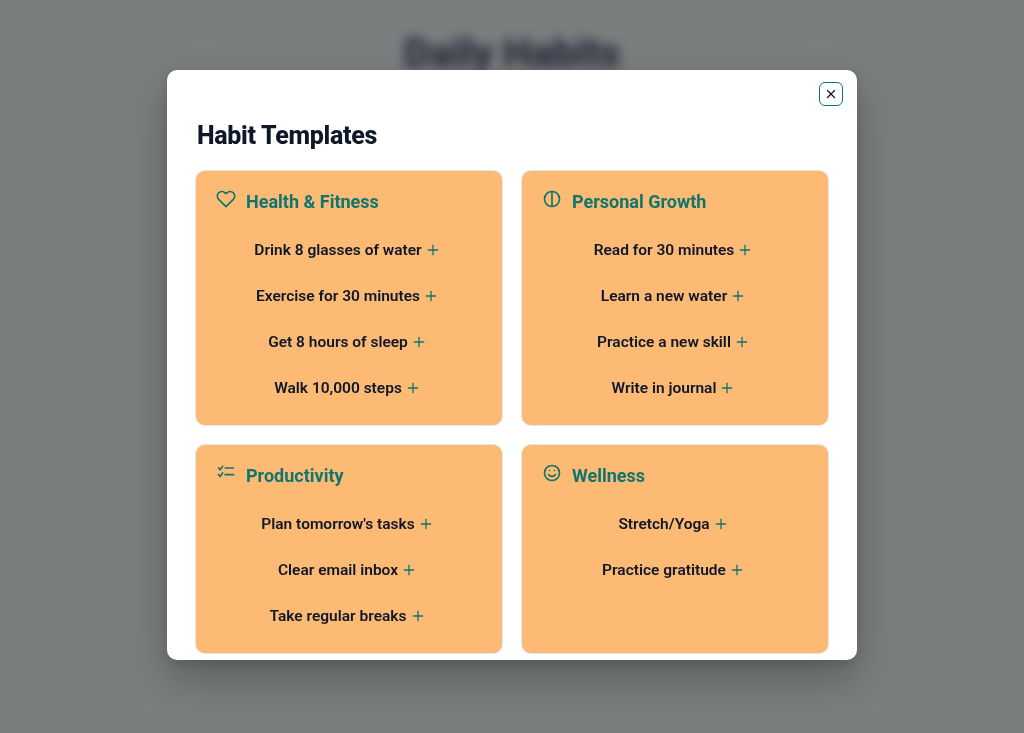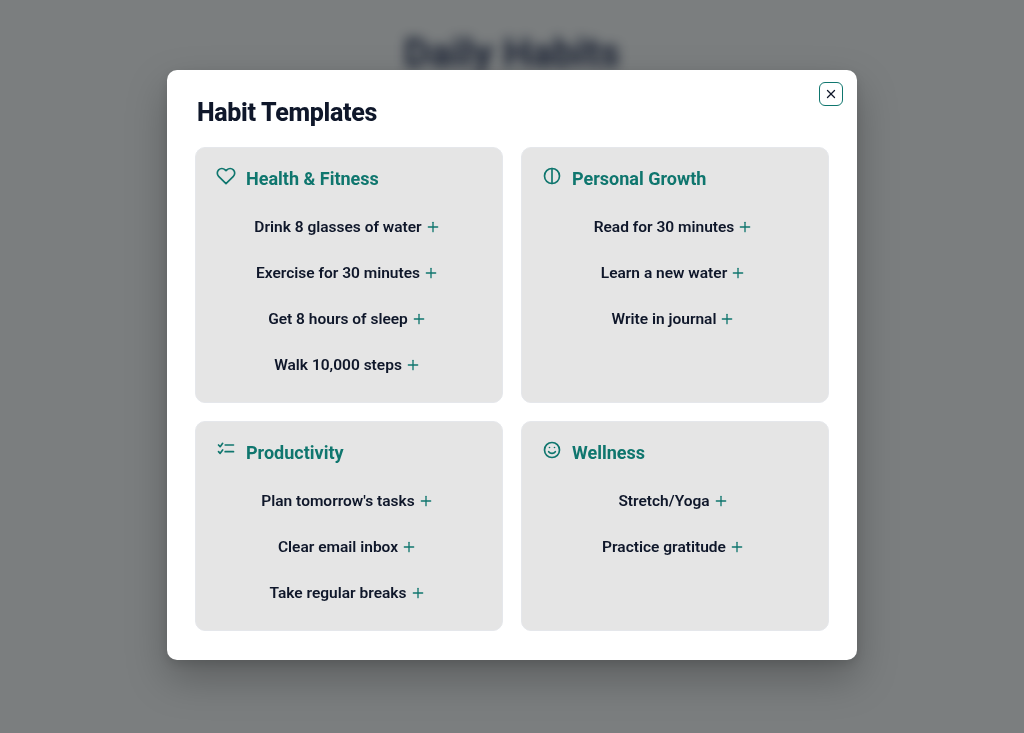--- a/index.html
+++ b/index.html
@@ -42,20 +42,21 @@
 
   .modal-header {
     position: relative;
     padding: 28px 30px 10px 30px;
   }
   .modal-title {
     font-size: 25px;
     font-weight: 800;
     color: #0f172a;
     letter-spacing: -0.3px;
+    margin-top: 23px;
   }
   .close-btn {
     position: absolute;
     top: 12px;
     right: 14px;
     width: 24px;
     height: 24px;
     border: 1.5px solid #0f766e;
     border-radius: 6px;
     display: flex;
@@ -75,21 +76,21 @@
   .grid {
     display: grid;
     grid-template-columns: 1fr 1fr;
     gap: 18px;
   }
 
   .card {
     border: 1px solid #e5e7eb;
     border-radius: 10px;
     padding: 18px 20px 14px 20px;
-    background: #e5e5e5;
+    background: #fdba74;
   }
 
   .card-head {
     display: flex;
     align-items: center;
     gap: 10px;
     margin-bottom: 14px;
   }
   .card-head svg { width: 20px; height: 20px; stroke: #0f766e; fill: none; stroke-width: 2; }
   .card-title {
@@ -203,20 +204,29 @@
             <span class="item-label">Read for 30 minutes</span>
             <button class="item-add">
               <svg viewBox="0 0 24 24" fill="none" stroke-linecap="round">
                 <line x1="12" y1="5" x2="12" y2="19"></line>
                 <line x1="5" y1="12" x2="19" y2="12"></line>
               </svg>
             </button>
           </div>
           <div class="item">
             <span class="item-label">Learn a new water</span>
+            <button class="item-add">
+              <svg viewBox="0 0 24 24" fill="none" stroke-linecap="round">
+                <line x1="12" y1="5" x2="12" y2="19"></line>
+                <line x1="5" y1="12" x2="19" y2="12"></line>
+              </svg>
+            </button>
+          </div>
+          <div class="item">
+            <span class="item-label">Practice a new skill</span>
             <button class="item-add">
               <svg viewBox="0 0 24 24" fill="none" stroke-linecap="round">
                 <line x1="12" y1="5" x2="12" y2="19"></line>
                 <line x1="5" y1="12" x2="19" y2="12"></line>
               </svg>
             </button>
           </div>
           <div class="item">
             <span class="item-label">Write in journal</span>
             <button class="item-add">

